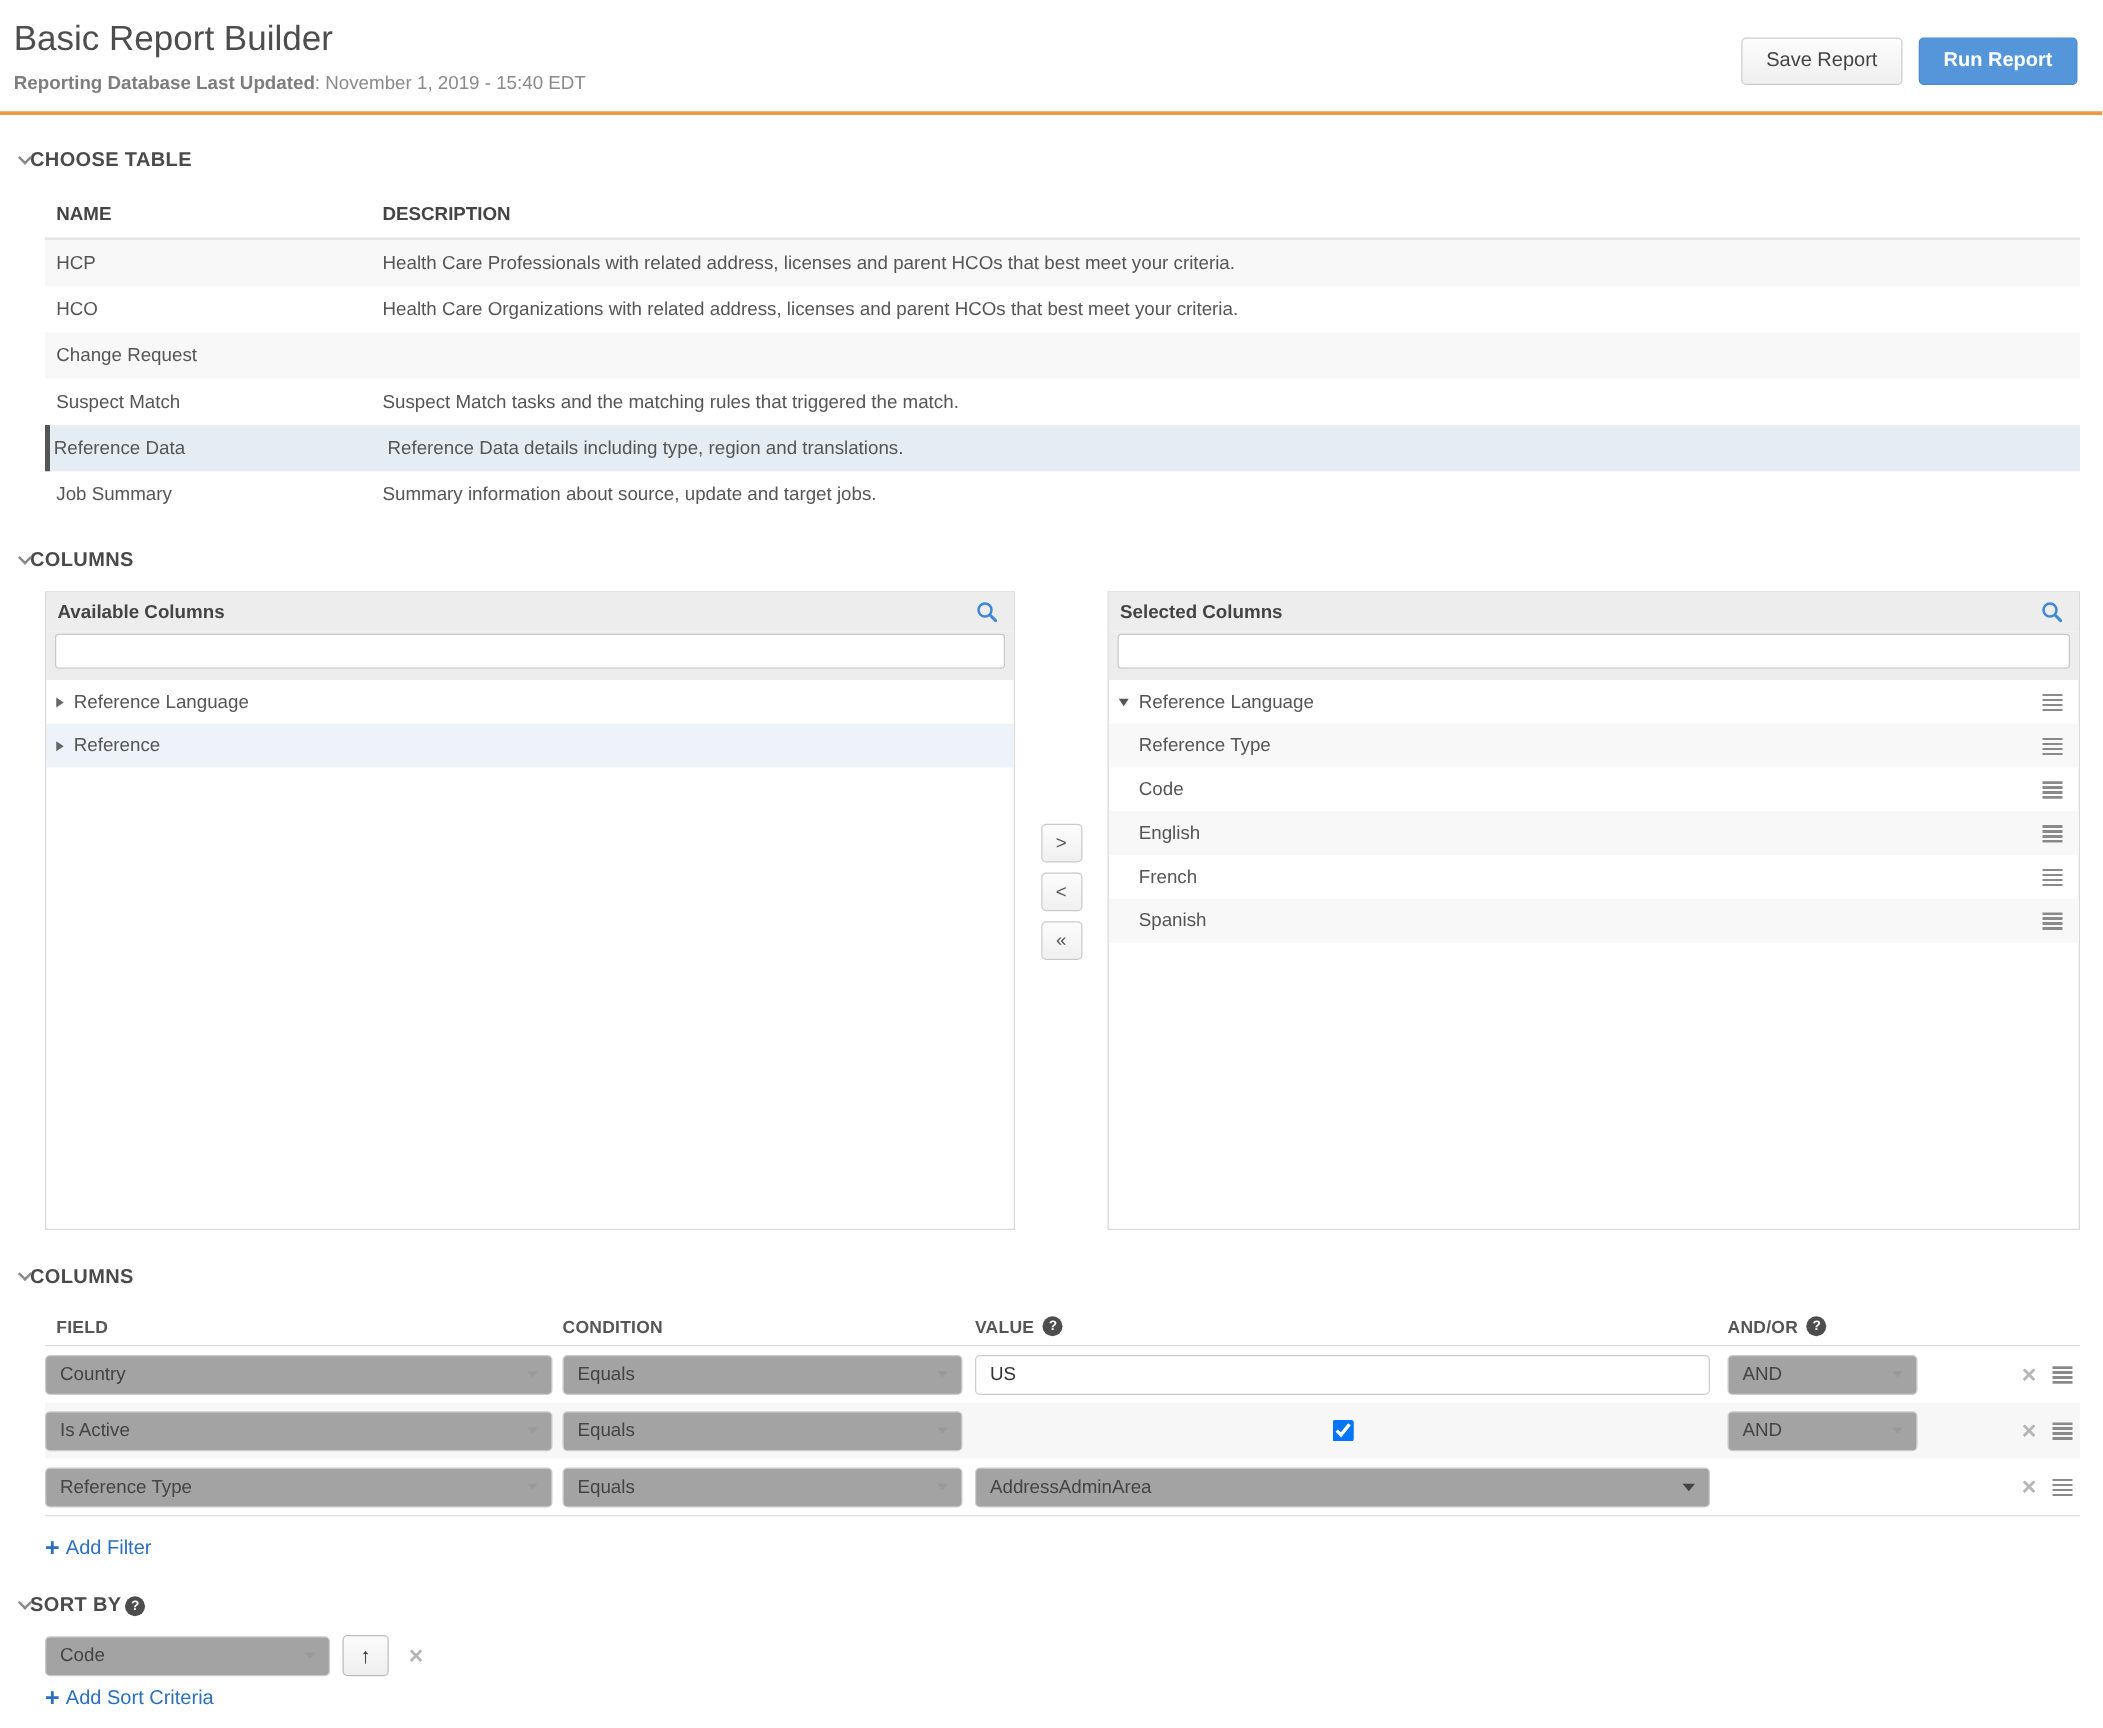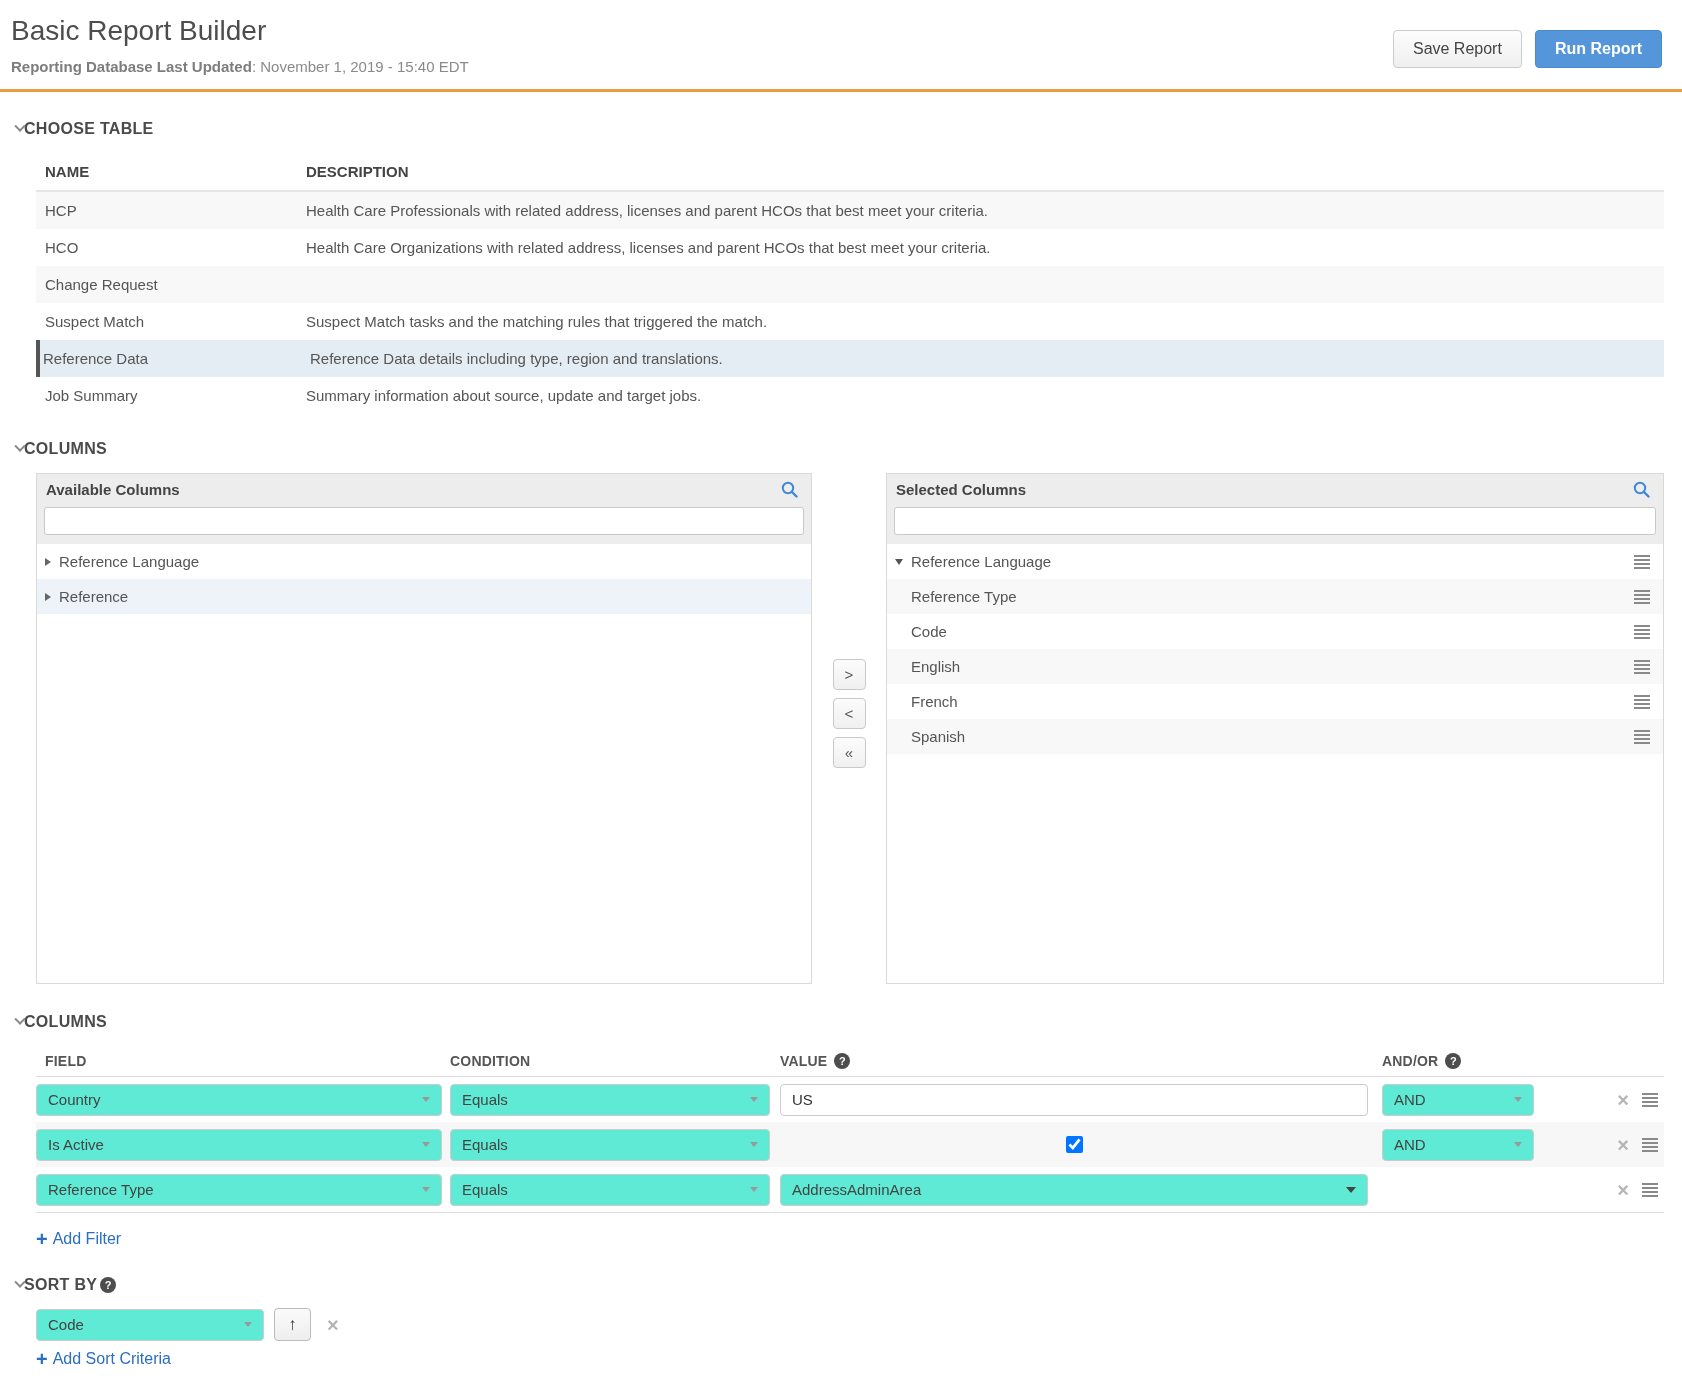--- a/index.html
+++ b/index.html
@@ -87,21 +87,21 @@
              font-size:14px;font-weight:bold;color:#555;letter-spacing:.2px;}
   .fh-cell{display:flex;align-items:center;gap:7px;}
   .w-field{width:406px;flex:none;margin-right:8px;}
   .w-cond{width:320px;flex:none;margin-right:10px;}
   .w-value{width:588px;flex:none;margin-right:14px;}
   .w-andor{width:152px;flex:none;}
   .fh-cell.w-field{padding-left:9px;}
   .f-rows{margin-left:20px;border-top:1px solid #ddd;border-bottom:1px solid #ddd;margin-top:5px;}
   .f-row{display:flex;align-items:center;height:45px;}
   .f-row:nth-child(even){background:#F7F7F7;}
-  .fake-select{height:32px;border:1px solid var(--border-gray);border-radius:4px;background:#5eead4;
+  .fake-select{height:32px;border:1px solid var(--border-gray);border-radius:4px;background:#a3a3a3;
                display:flex;align-items:center;justify-content:space-between;padding:0 11px;
                font-size:15px;color:#444;cursor:pointer;}
   .dn-caret{width:0;height:0;border-left:4px solid transparent;border-right:4px solid transparent;
             border-top:5px solid #999;flex:none;margin-left:8px;}
   .dn-caret.dark{border-top-color:#444;border-left-width:5px;border-right-width:5px;border-top-width:6px;}
   .f-input{height:32px;border:1px solid var(--border-gray);border-radius:4px;background:#fff;
            display:flex;align-items:center;padding:0 11px;font-size:15px;color:#333;width:100%;}
   .f-value-cell{display:flex;align-items:center;justify-content:center;}
   .f-value-cell .fake-select,.f-value-cell .f-input{width:100%;}
   .f-value-cell input[type=checkbox]{width:17px;height:17px;}

